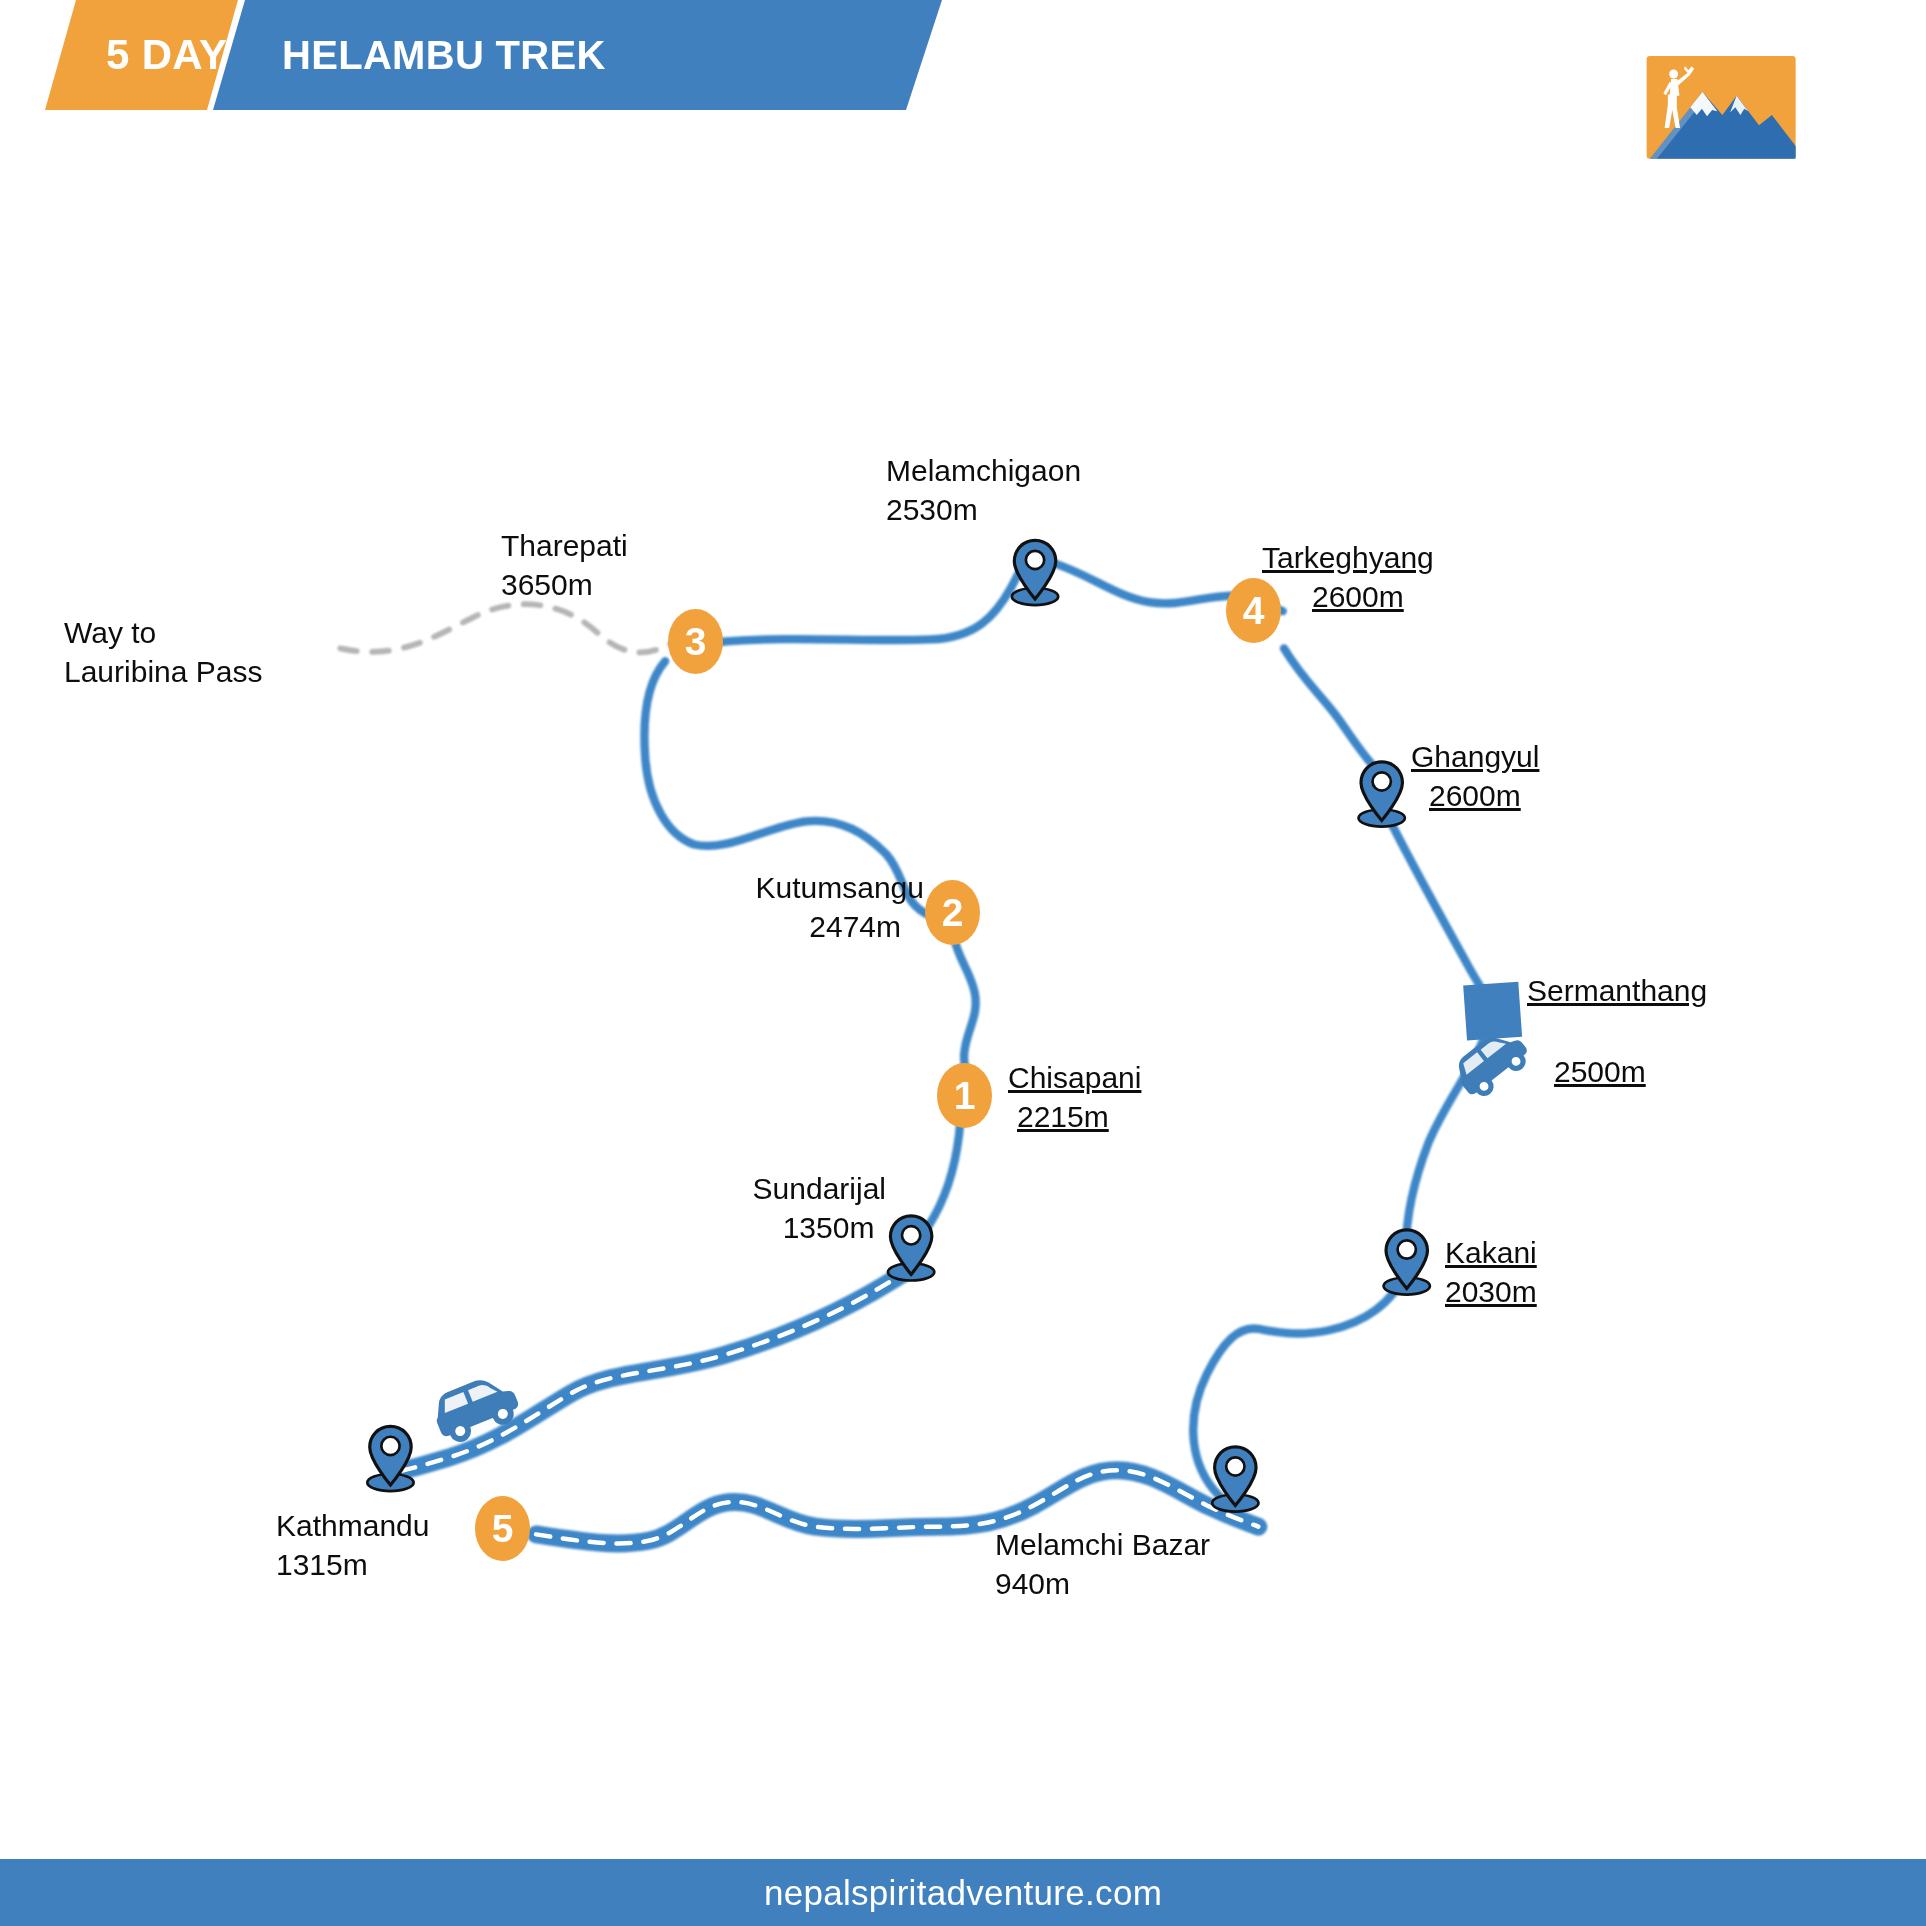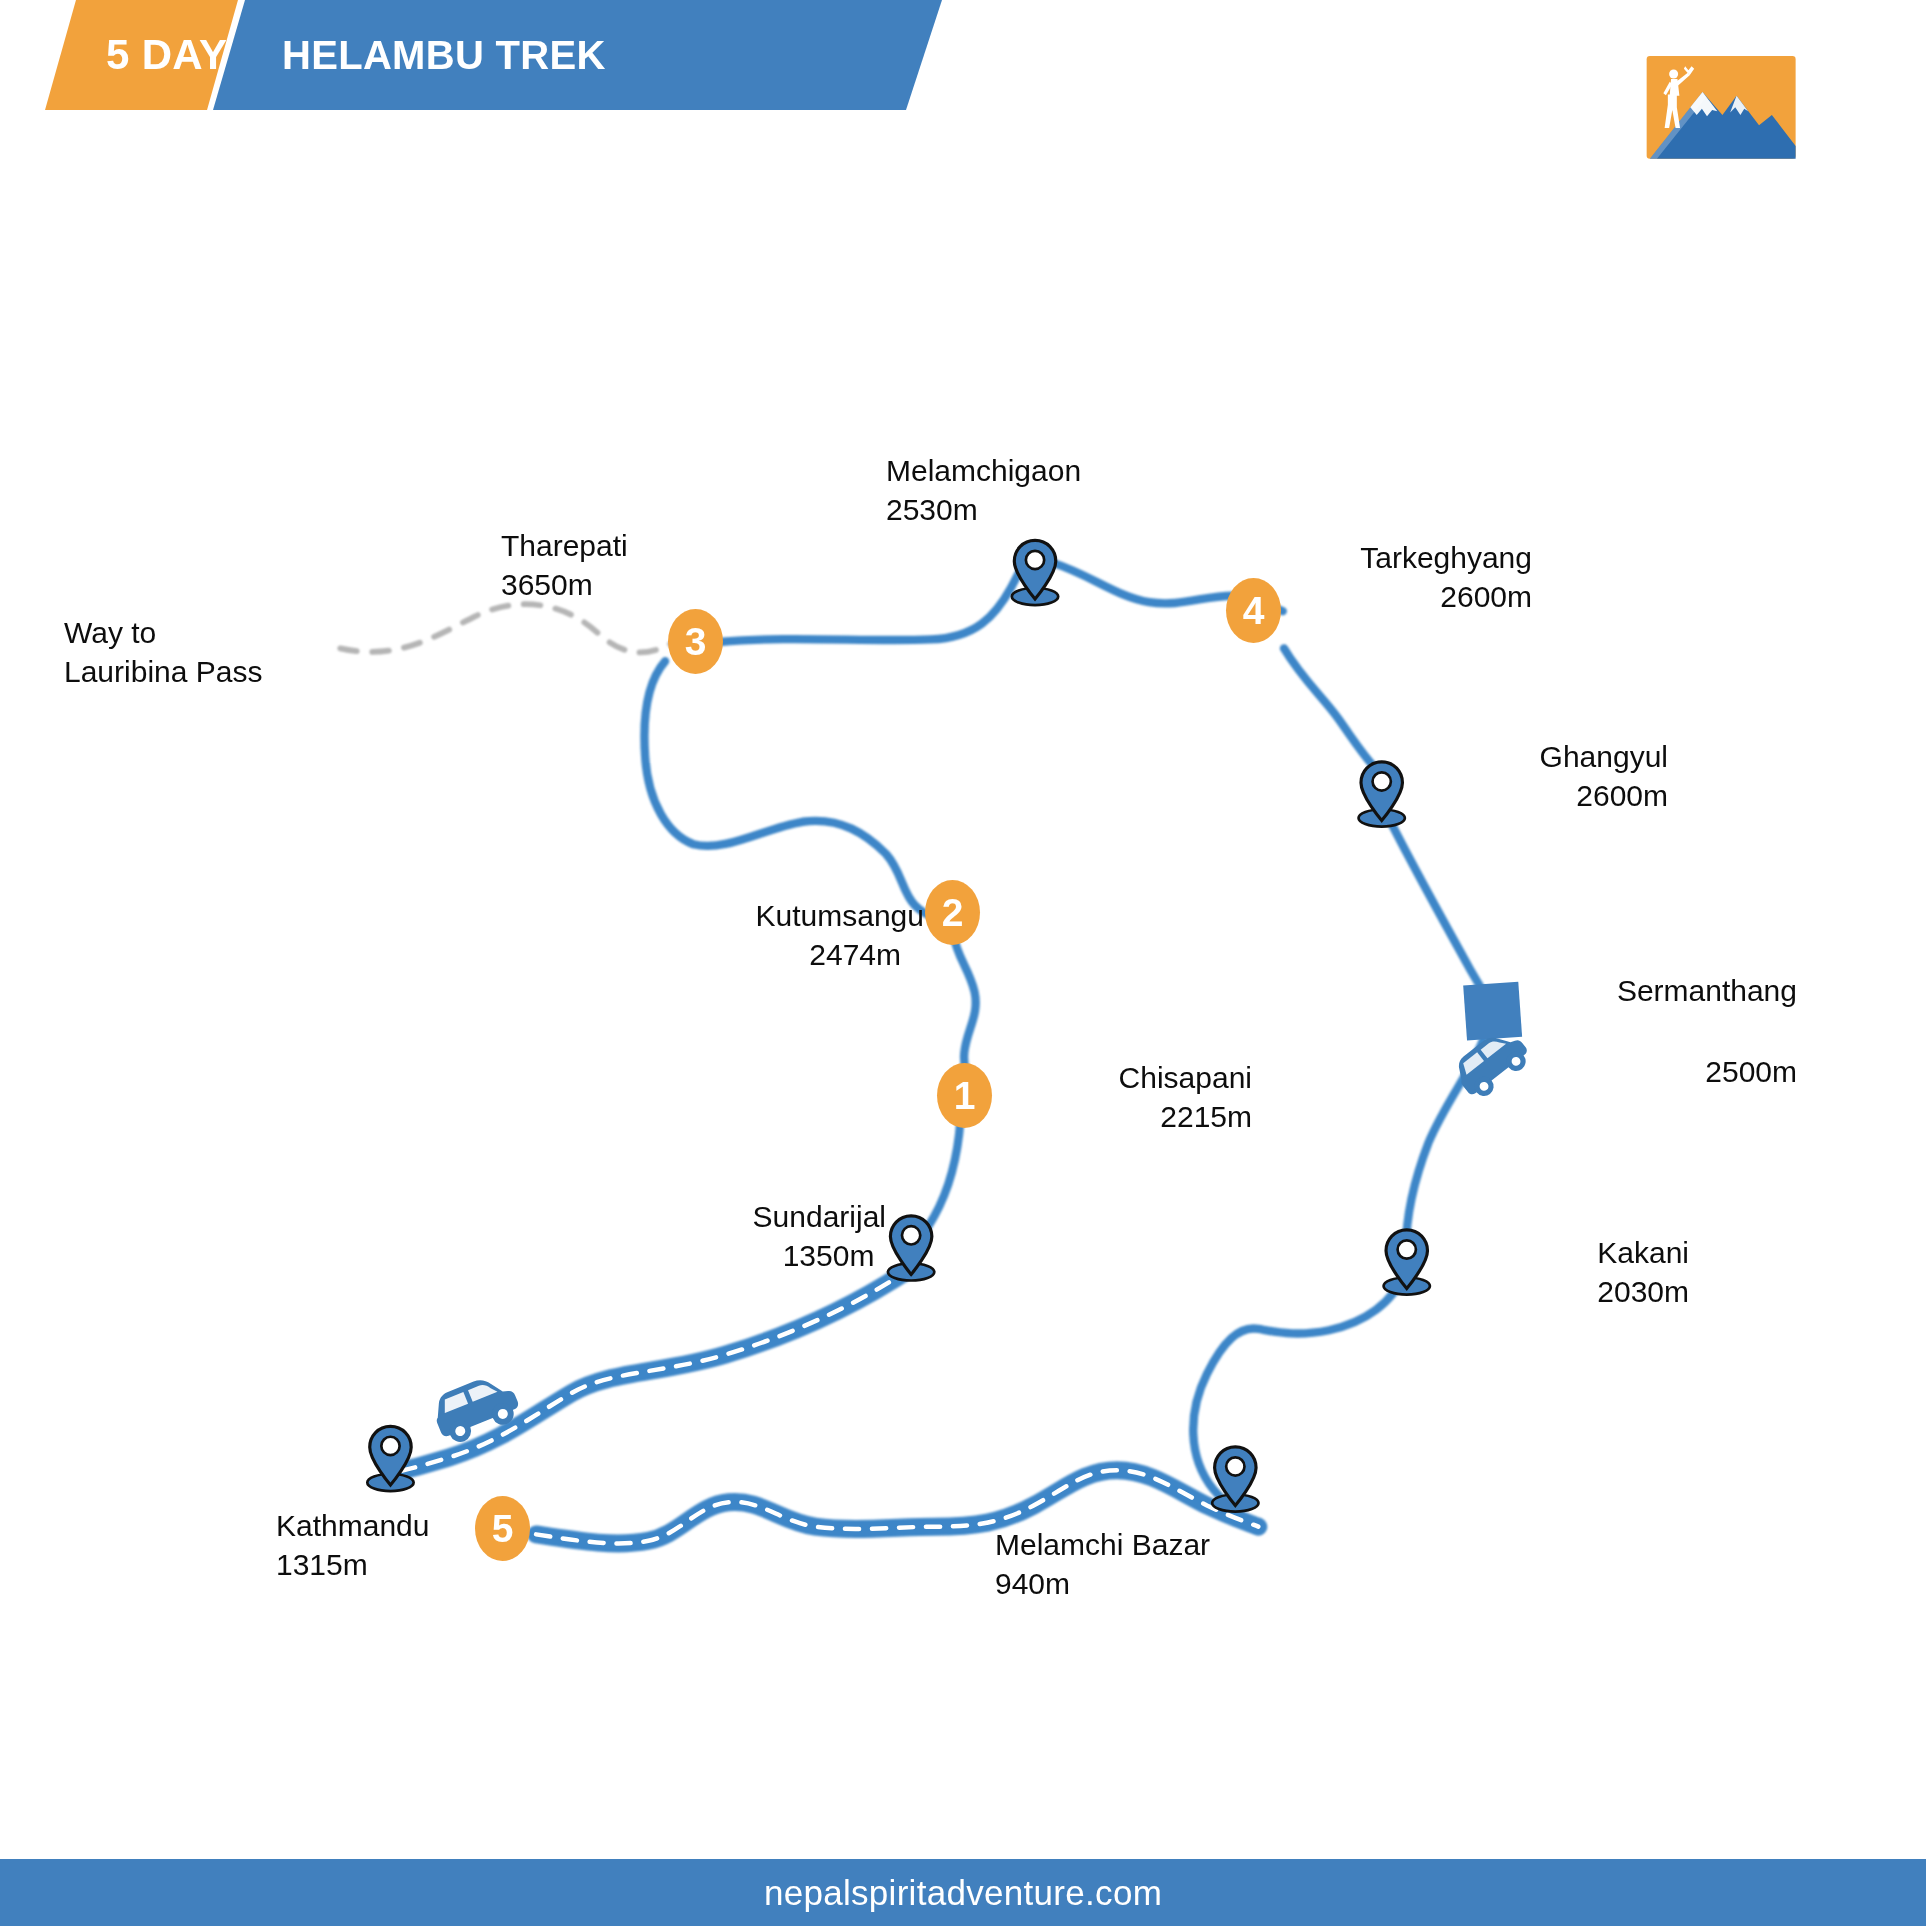--- a/index.html
+++ b/index.html
@@ -56,22 +56,22 @@
   
   .place-label {
     position:absolute;
     font-family:"Liberation Sans", sans-serif;
     font-size:30px; color:#0d0d0d; line-height:1.30;
     white-space:nowrap;
   }
   .place-label .nm { display:block; }
   .place-label .el { display:block; }
   .lbl-center { text-align:left; }
-  .lbl-right  { text-align:right;margin-top:28px; }
-  .lbl-left   { text-align:right; }
+  .lbl-right  { text-align:right; }
+  .lbl-left   { text-align:left;text-decoration:underline; }
 
   
   .day-badge {
     position:absolute; width:55px; height:65px;
     border-radius:50%;
     background:#F2A23C;
     display:flex; align-items:center; justify-content:center;
     color:#ffffff; font-size:39px; font-weight:bold;
     font-family:"Liberation Sans", sans-serif;
   }

